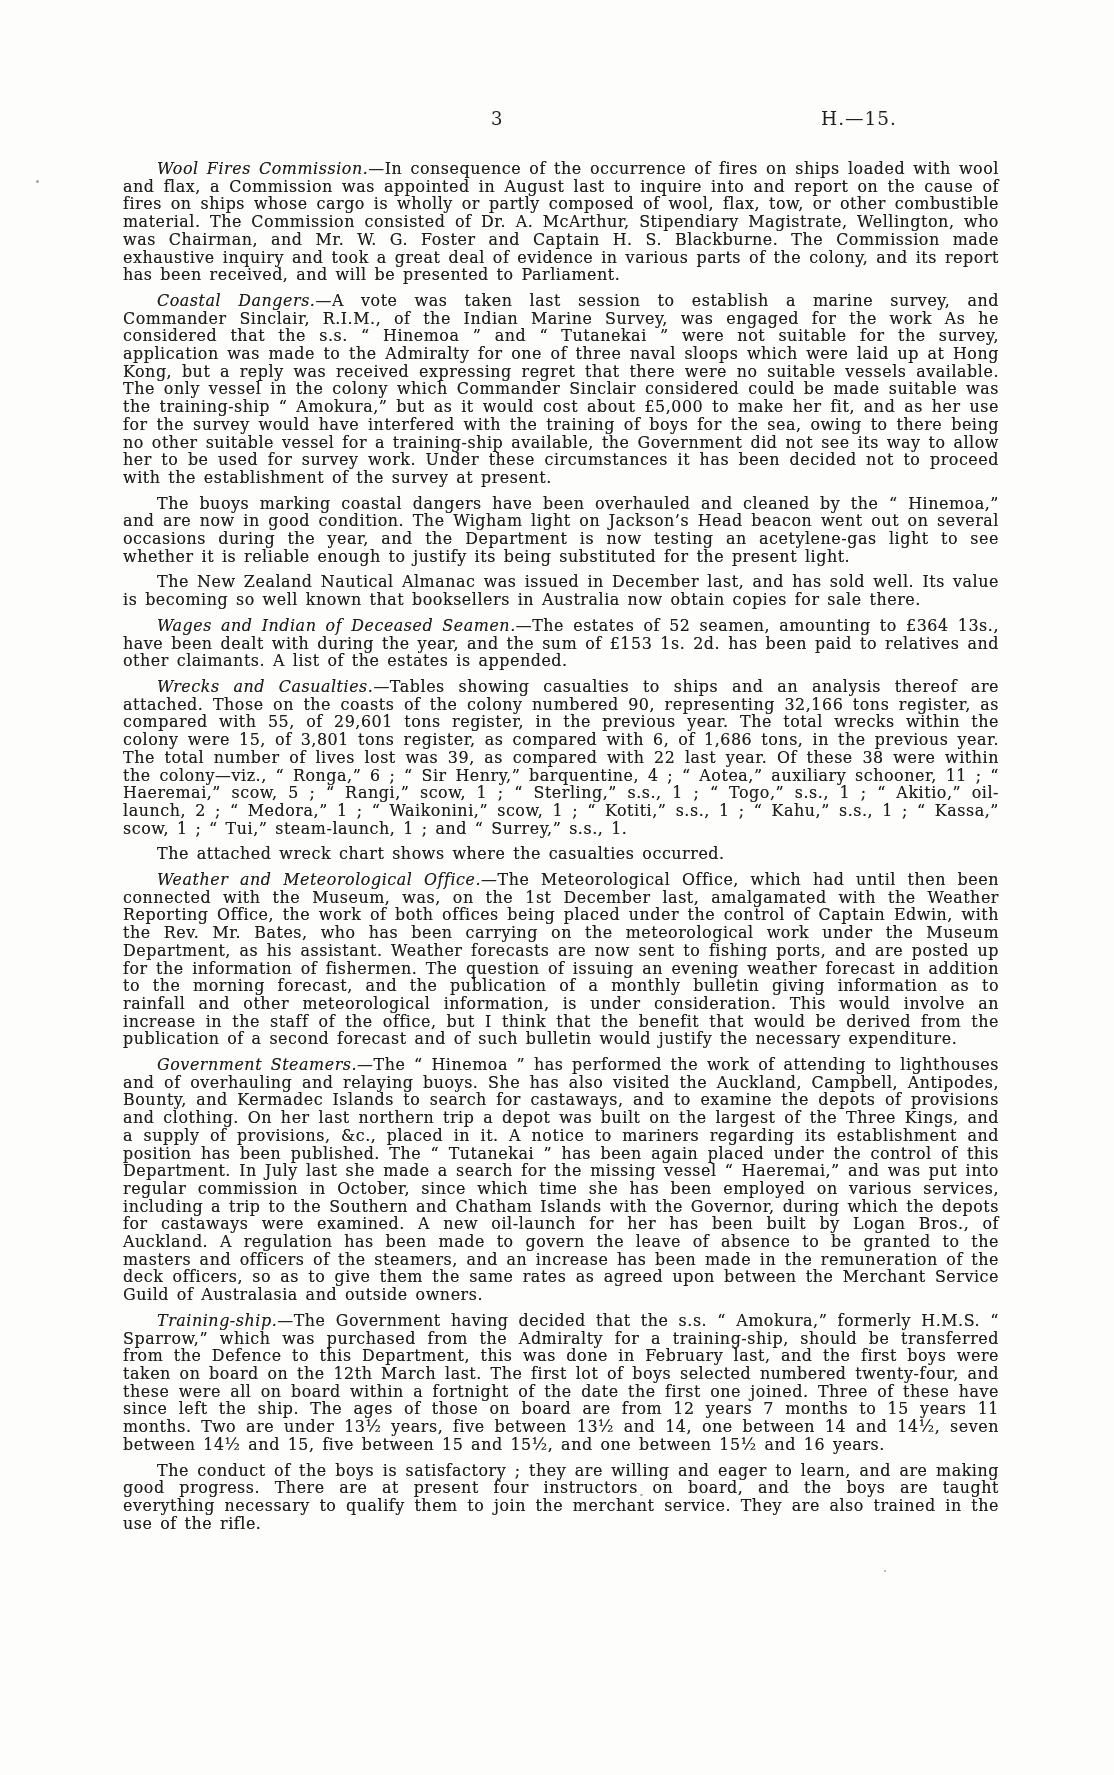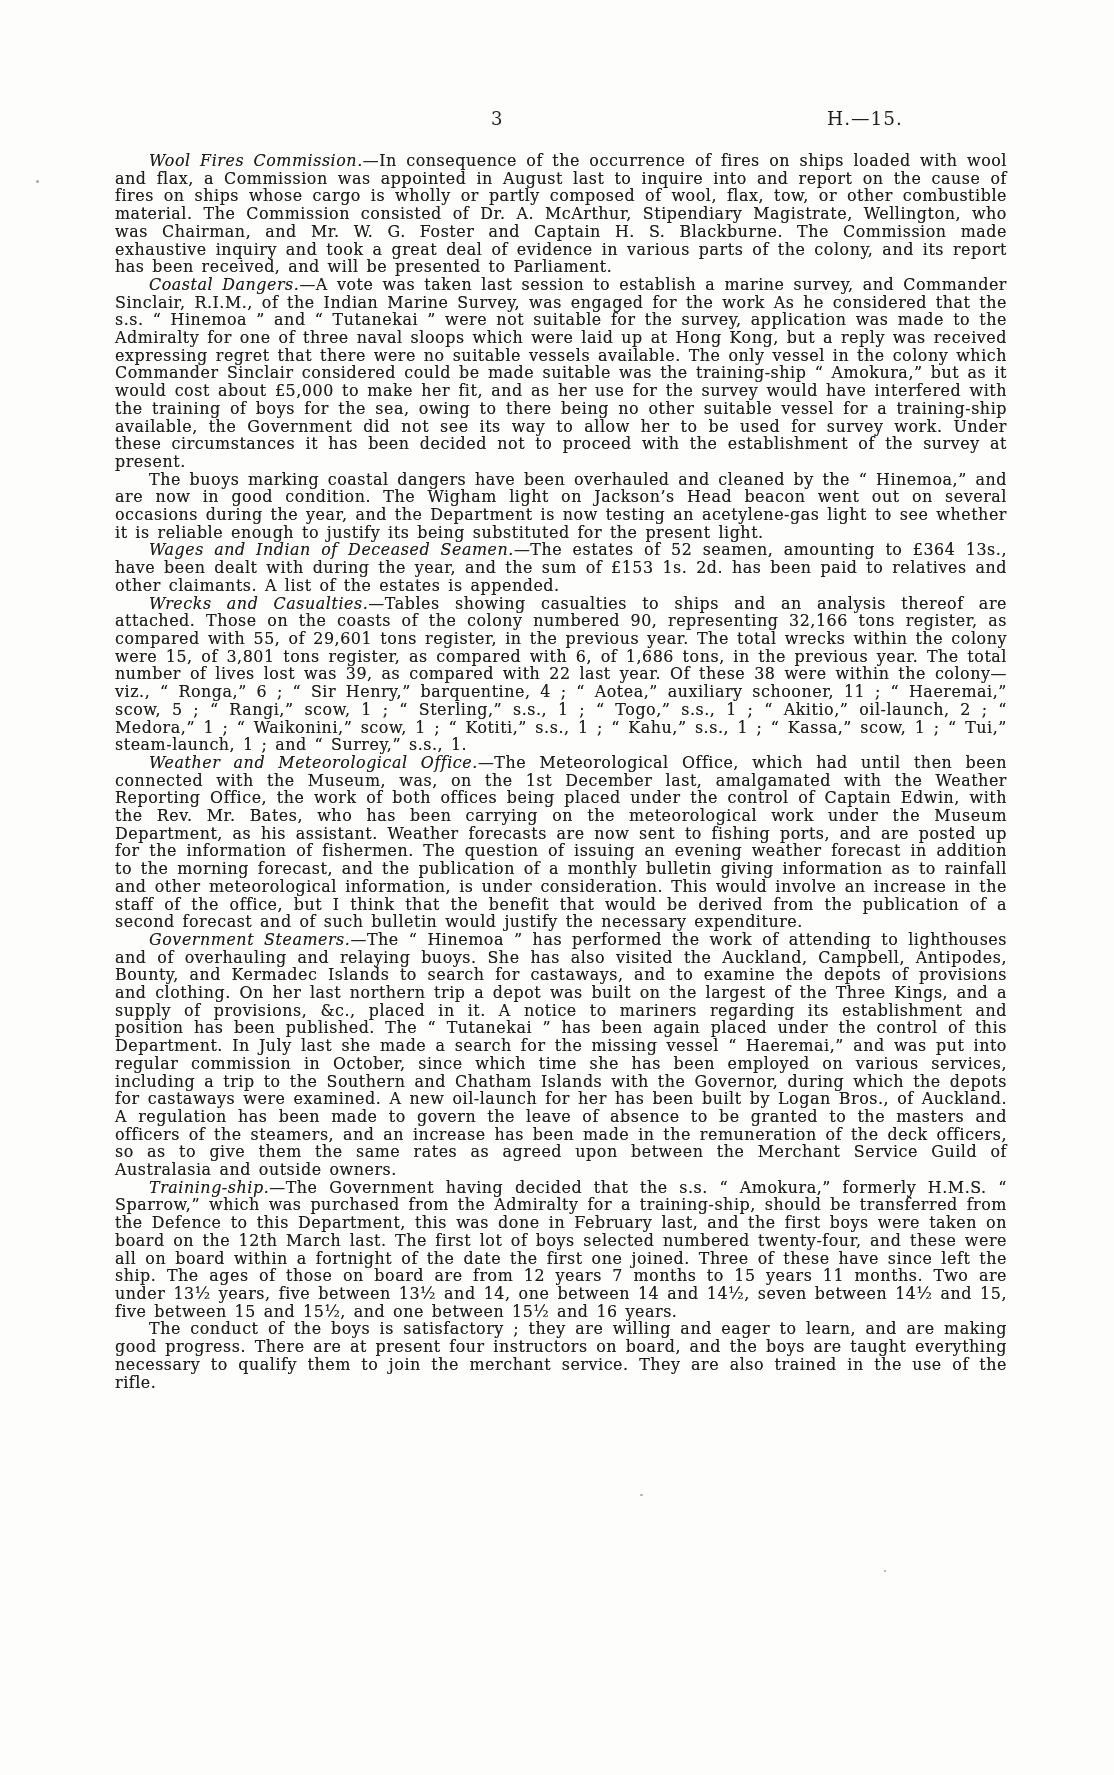--- a/index.html
+++ b/index.html
@@ -29,27 +29,27 @@
   }
   .page-number {
     position: absolute;
     left: 376px;
     top: 4px;
     font-size: 18px;
     letter-spacing: 0.5px;
   }
   .doc-ref {
     position: absolute;
-    right: 104px;
+    right: 110px;
     top: 4px;
     font-size: 18.5px;
     letter-spacing: 1px;
   }
   .report-body p {
-    margin: 0;
+    margin: 8px;
     text-align: justify;
     text-indent: 34px;
     font-size: 15.9px;
     line-height: 17.7px;
     letter-spacing: 0.55px;
     word-spacing: 2.2px;
     text-shadow: 0 0 0.45px rgba(20,20,20,0.55);
   }
   .report-body .lead {
     font-style: italic;
@@ -76,22 +76,24 @@
 
     <div class="page-header">
       <span class="page-number">3</span>
       <span class="doc-ref">H.—15.</span>
     </div>
 
     <div class="report-body">
       <p><span class="lead">Wool Fires Commission.</span><span class="ptext">—In consequence of the occurrence of fires on ships loaded with wool and flax, a Commission was appointed in August last to inquire into and report on the cause of fires on ships whose cargo is wholly or partly composed of wool, flax, tow, or other combustible material. The Commission consisted of Dr. A. McArthur, Stipendiary Magistrate, Wellington, who was Chairman, and Mr. W. G. Foster and Captain H. S. Blackburne. The Commission made exhaustive inquiry and took a great deal of evidence in various parts of the colony, and its report has been received, and will be presented to Parliament.</span></p>
       <p><span class="lead">Coastal Dangers.</span><span class="ptext">—A vote was taken last session to establish a marine survey, and Commander Sinclair, R.I.M., of the Indian Marine Survey, was engaged for the work As he considered that the s.s. “ Hinemoa ” and “ Tutanekai ” were not suitable for the survey, application was made to the Admiralty for one of three naval sloops which were laid up at Hong Kong, but a reply was received expressing regret that there were no suitable vessels available. The only vessel in the colony which Commander Sinclair considered could be made suitable was the training-ship “ Amokura,” but as it would cost about £5,000 to make her fit, and as her use for the survey would have interfered with the training of boys for the sea, owing to there being no other suitable vessel for a training-ship available, the Government did not see its way to allow her to be used for survey work. Under these circumstances it has been decided not to proceed with the establishment of the survey at present.</span></p>
       <p><span class="lead"></span><span class="ptext">The buoys marking coastal dangers have been overhauled and cleaned by the “ Hinemoa,” and are now in good condition. The Wigham light on Jackson’s Head beacon went out on several occasions during the year, and the Department is now testing an acetylene-gas light to see whether it is reliable enough to justify its being substituted for the present light.</span></p>
+      <p><span class="lead"></span><span class="ptext">The New Zealand Nautical Almanac was issued in December last, and has sold well. Its value is becoming so well known that booksellers in Australia now obtain copies for sale there.</span></p>
       <p><span class="lead">Wages and Indian of Deceased Seamen.</span><span class="ptext">—The estates of 52 seamen, amounting to £364 13s., have been dealt with during the year, and the sum of £153 1s. 2d. has been paid to relatives and other claimants. A list of the estates is appended.</span></p>
       <p><span class="lead">Wrecks and Casualties.</span><span class="ptext">—Tables showing casualties to ships and an analysis thereof are attached. Those on the coasts of the colony numbered 90, representing 32,166 tons register, as compared with 55, of 29,601 tons register, in the previous year. The total wrecks within the colony were 15, of 3,801 tons register, as compared with 6, of 1,686 tons, in the previous year. The total number of lives lost was 39, as compared with 22 last year. Of these 38 were within the colony—viz., “ Ronga,” 6 ; “ Sir Henry,” barquentine, 4 ; “ Aotea,” auxiliary schooner, 11 ; “ Haeremai,” scow, 5 ; “ Rangi,” scow, 1 ; “ Sterling,” s.s., 1 ; “ Togo,” s.s., 1 ; “ Akitio,” oil-launch, 2 ; “ Medora,” 1 ; “ Waikonini,” scow, 1 ; “ Kotiti,” s.s., 1 ; “ Kahu,” s.s., 1 ; “ Kassa,” scow, 1 ; “ Tui,” steam-launch, 1 ; and “ Surrey,” s.s., 1.</span></p>
+      <p><span class="lead"></span><span class="ptext">The attached wreck chart shows where the casualties occurred.</span></p>
       <p><span class="lead">Weather and Meteorological Office.</span><span class="ptext">—The Meteorological Office, which had until then been connected with the Museum, was, on the 1st December last, amalgamated with the Weather Reporting Office, the work of both offices being placed under the control of Captain Edwin, with the Rev. Mr. Bates, who has been carrying on the meteorological work under the Museum Department, as his assistant. Weather forecasts are now sent to fishing ports, and are posted up for the information of fishermen. The question of issuing an evening weather forecast in addition to the morning forecast, and the publication of a monthly bulletin giving information as to rainfall and other meteorological information, is under consideration. This would involve an increase in the staff of the office, but I think that the benefit that would be derived from the publication of a second forecast and of such bulletin would justify the necessary expenditure.</span></p>
       <p><span class="lead">Government Steamers.</span><span class="ptext">—The “ Hinemoa ” has performed the work of attending to lighthouses and of overhauling and relaying buoys. She has also visited the Auckland, Campbell, Antipodes, Bounty, and Kermadec Islands to search for castaways, and to examine the depots of provisions and clothing. On her last northern trip a depot was built on the largest of the Three Kings, and a supply of provisions, &amp;c., placed in it. A notice to mariners regarding its establishment and position has been published. The “ Tutanekai ” has been again placed under the control of this Department. In July last she made a search for the missing vessel “ Haeremai,” and was put into regular commission in October, since which time she has been employed on various services, including a trip to the Southern and Chatham Islands with the Governor, during which the depots for castaways were examined. A new oil-launch for her has been built by Logan Bros., of Auckland. A regulation has been made to govern the leave of absence to be granted to the masters and officers of the steamers, and an increase has been made in the remuneration of the deck officers, so as to give them the same rates as agreed upon between the Merchant Service Guild of Australasia and outside owners.</span></p>
       <p><span class="lead">Training-ship.</span><span class="ptext">—The Government having decided that the s.s. “ Amokura,” formerly H.M.S. “ Sparrow,” which was purchased from the Admiralty for a training-ship, should be transferred from the Defence to this Department, this was done in February last, and the first boys were taken on board on the 12th March last. The first lot of boys selected numbered twenty-four, and these were all on board within a fortnight of the date the first one joined. Three of these have since left the ship. The ages of those on board are from 12 years 7 months to 15 years 11 months. Two are under 13½ years, five between 13½ and 14, one between 14 and 14½, seven between 14½ and 15, five between 15 and 15½, and one between 15½ and 16 years.</span></p>
       <p><span class="lead"></span><span class="ptext">The conduct of the boys is satisfactory ; they are willing and eager to learn, and are making good progress. There are at present four instructors on board, and the boys are taught everything necessary to qualify them to join the merchant service. They are also trained in the use of the rifle.</span></p>
     </div>
 
   </div>
 </div>
 
 </body></html>

